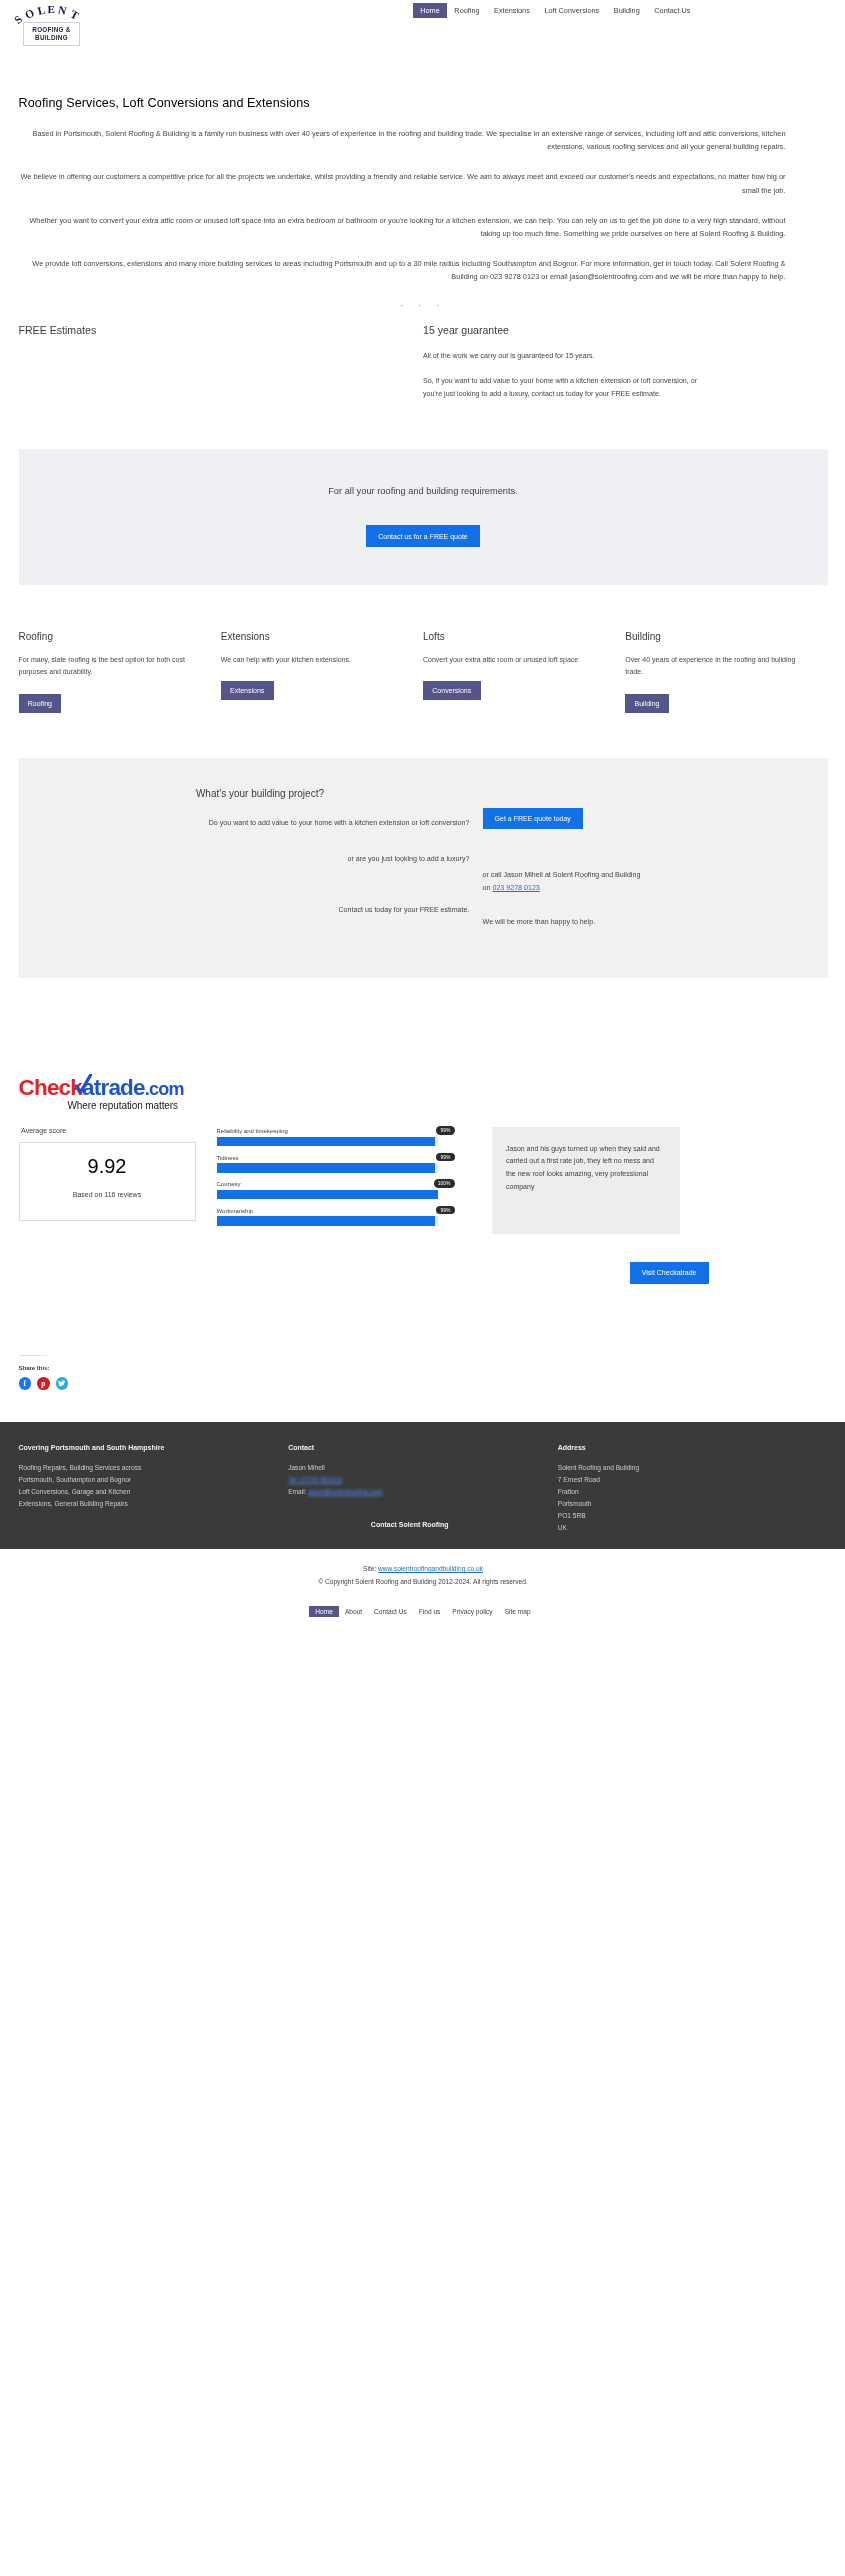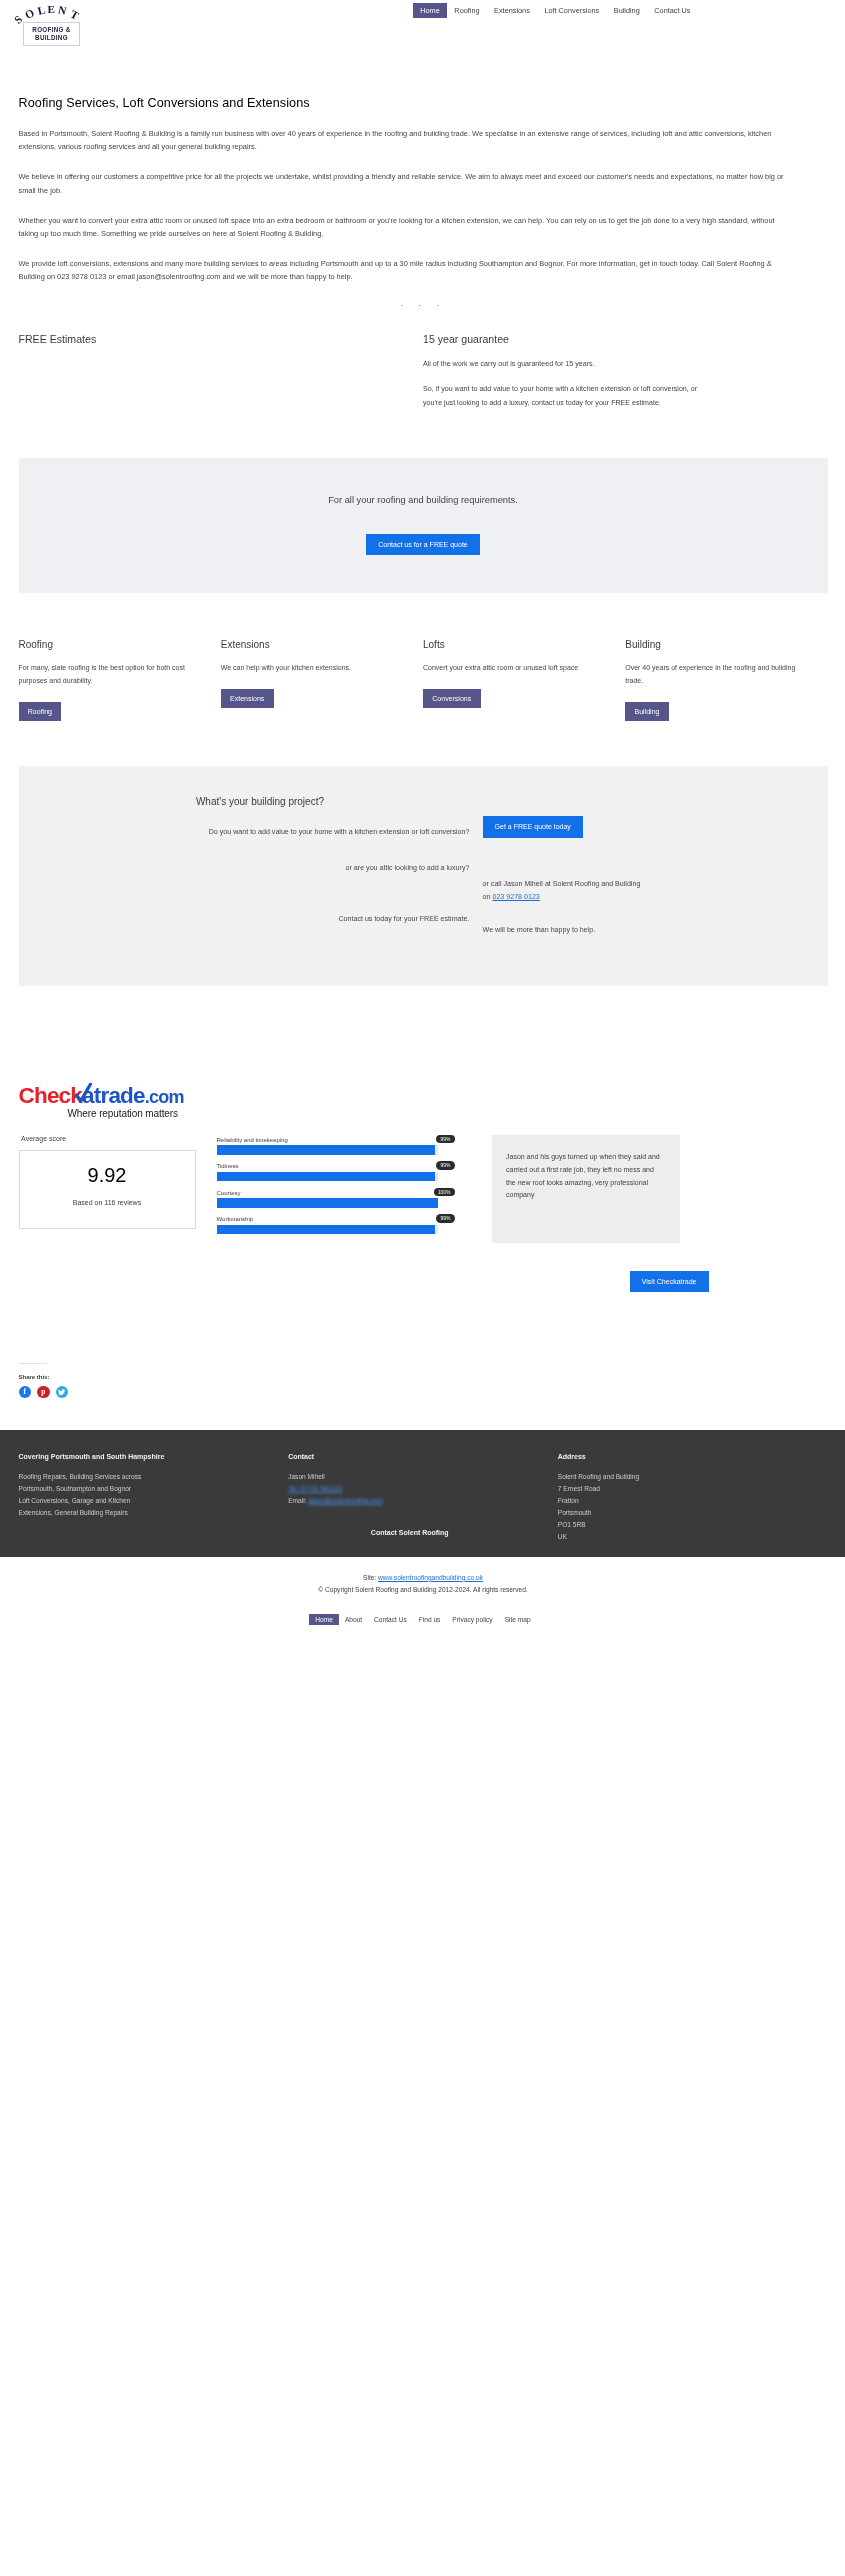--- a/index.html
+++ b/index.html
@@ -85,36 +85,37 @@
     color:#000000;
     margin:33px 0 17px 0;
     letter-spacing:0.1px;
   }
   p.body {
     font-size:7.4px;
     line-height:13.2px;
     color:#45454b;
     margin:0 0 17px 0;
     max-width:767px;
+    text-align:right;
   }
 
   .dots {
     text-align:center;
     color:#555;
     letter-spacing:6.6px;
     font-size:7.3px;
     height:9.3px;
     margin:4px 0 14.5px;
   }
 
   
   .two-col {
     display:flex;
     gap:0;
-    margin-top:23px;
+    margin-top:14px;
   }
   .two-col .col { width:50%; padding-right:33px; }
   .two-col h2 {
     font-size:10.6px;
     font-weight:normal;
     color:#3b3b3b;
     margin:0 0 13.2px 0;
   }
   .two-col p {
     font-size:7.1px;
@@ -438,21 +439,21 @@
       </div>
     </div>
   </div>
 
   <div class="content">
     <div class="wrap">
       <div class="project">
         <div class="left">
           <h2>What's your building project?</h2>
           <p class="q">Do you want to add value to your home with a kitchen extension or loft conversion?</p>
-          <p class="q q2">or are you attic looking to add a luxury?</p>
+          <p class="q q2">or are you just looking to add a luxury?</p>
           <p class="q q3">Contact us today for your FREE estimate.</p>
         </div>
         <div class="right">
           <div class="btnrow">
             <a href="#" class="btn-blue">Get a FREE quote today</a>
           </div>
           <p class="rtxt"><span>or call Jason Mihell at Solent Roofing and Building on </span><a href="#" class="telink">023 9278 0123</a></p>
           <p class="rtxt">We will be more than happy to help.</p>
         </div>
       </div>

